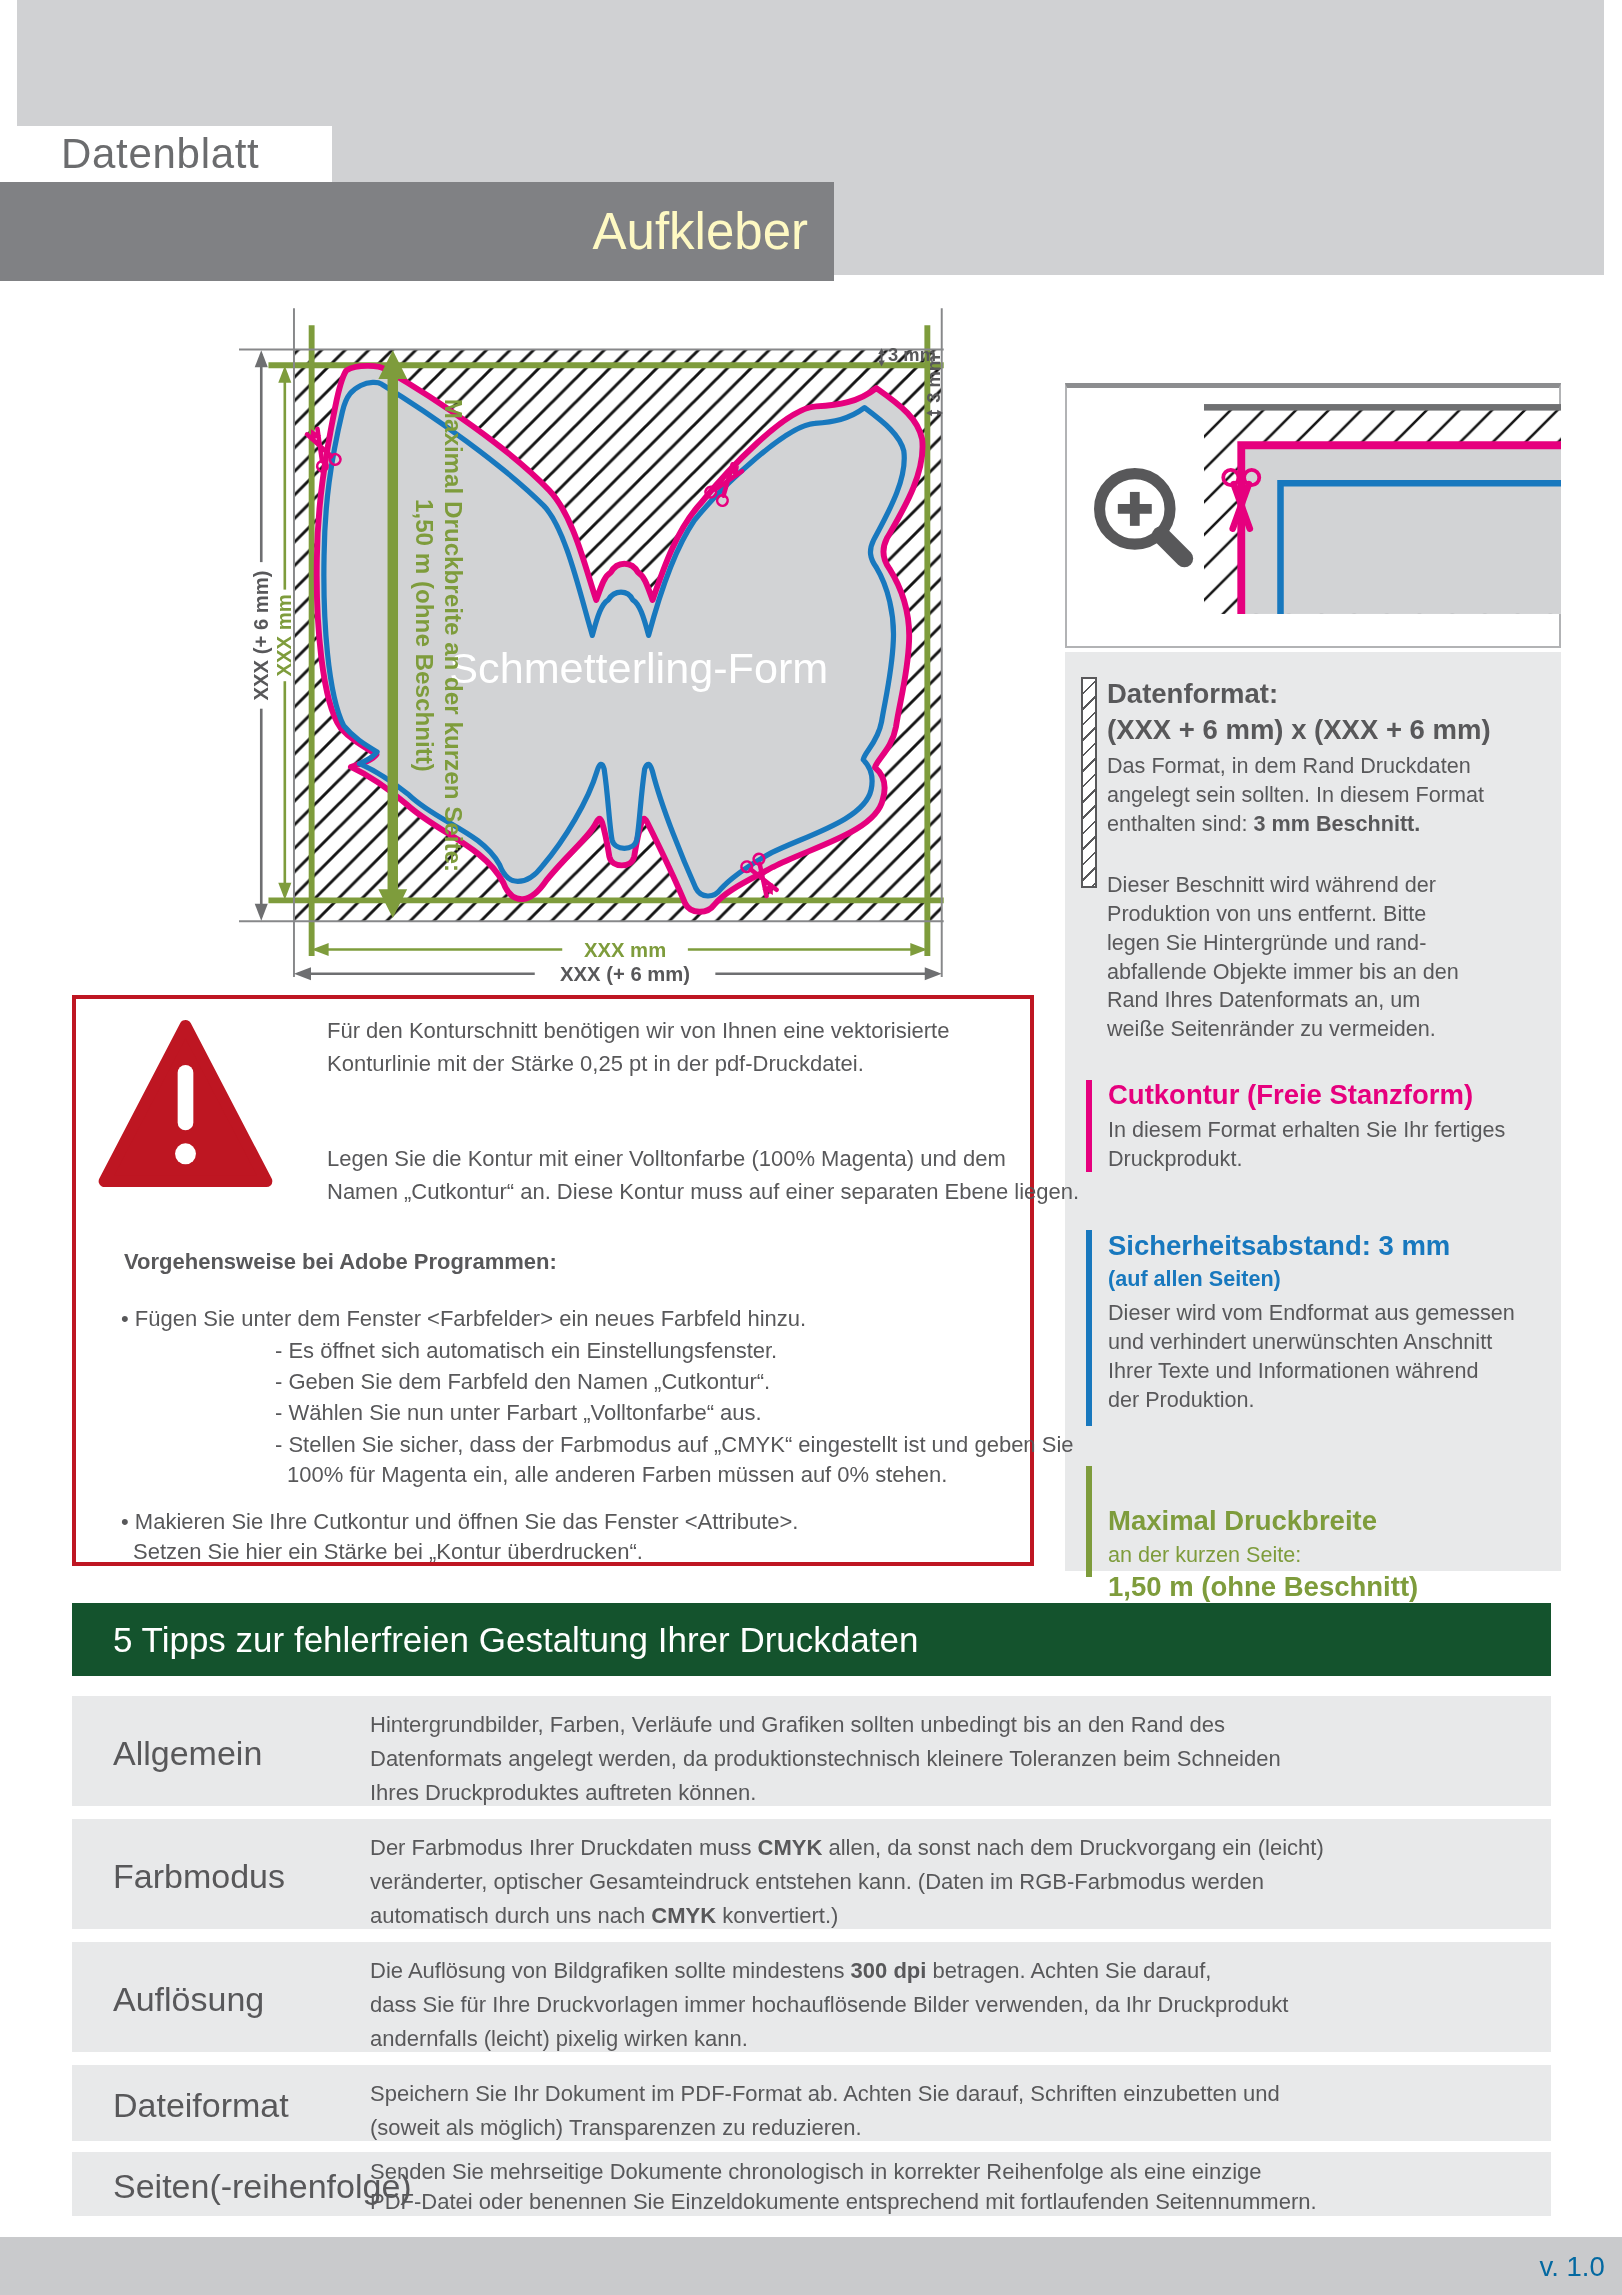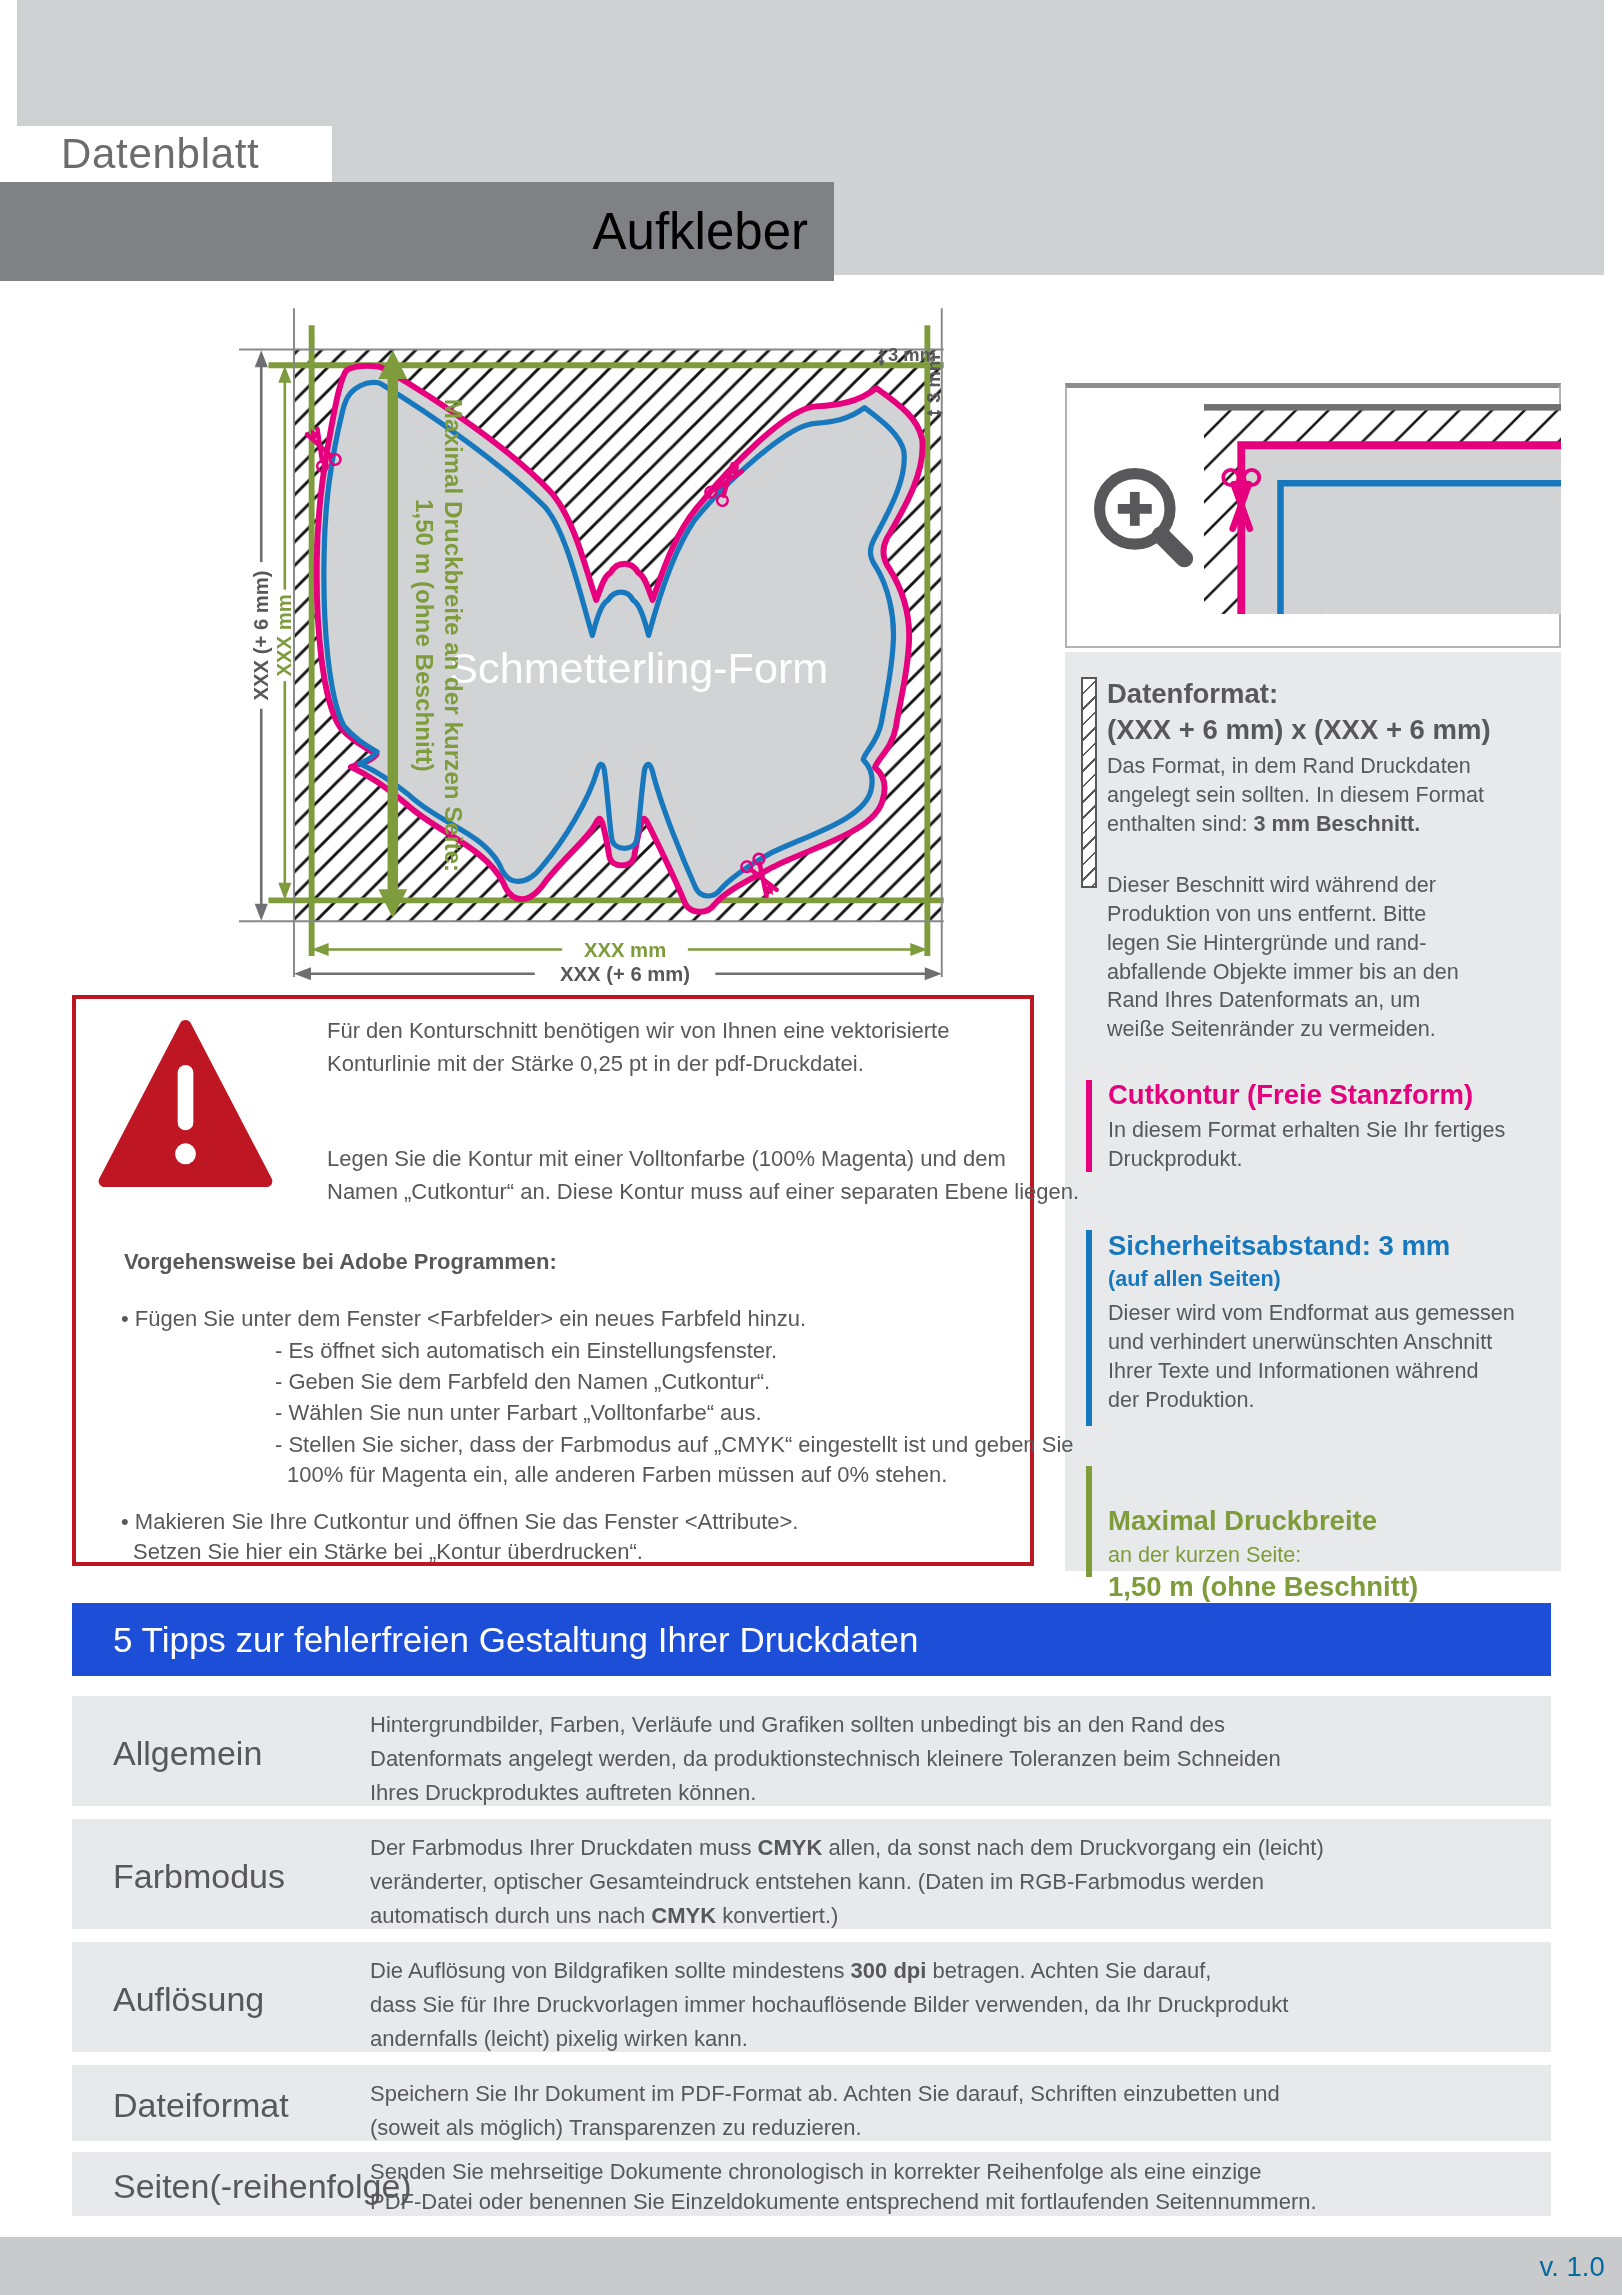--- a/index.html
+++ b/index.html
@@ -11,21 +11,21 @@
     color:#58585a;
     overflow:hidden;
   }
   .abs { position:absolute; }
 
   
   .hdr-block { left:17px; top:0; width:1587px; height:275px; background:#d0d1d3; }
   .hdr-eyebrow-box { left:17px; top:126px; width:315px; height:56px; background:#ffffff; display:flex; align-items:center; }
   .hdr-eyebrow { font-size:42px; color:#6b6c6e; padding-left:44px; letter-spacing:0.7px; }
   .hdr-titlebar { left:0; top:182px; width:834px; height:99px; background:#808184; display:flex; align-items:center; justify-content:flex-end; }
-  .hdr-title { color:#000000; font-size:51px; padding-right:26px; }
+  .hdr-title { color:#fef9c3; font-size:51px; padding-right:26px; }
 
   
   .diagram { left:222px; top:308px; width:759px; height:681px; }
 
   
   .zoom-box { left:1065px; top:383px; width:496px; height:265px; background:#ffffff;
               border:2px solid #b2b3b5; border-top:5.9px solid #8c8d8f; }
   .corner-detail { left:1204px; top:404px; width:357px; height:210px; }
   .magnifier { left:1080px; top:458px; width:137px; height:137px; }
 
@@ -39,21 +39,21 @@
   .vbar { width:5.9px; left:1086px; }
   .vbar-m { background:#e6007e; } .vbar-b { background:#1878be; } .vbar-g { background:#7e9c3c; }
 
   
   .warn-box { left:72px; top:995px; width:962px; height:571px; background:#ffffff; border:4.6px solid #be1622; }
   .warn-line { font-size:22px; white-space:nowrap; }
   .warn-head { font-weight:bold; }
   .tri { left:98px; top:1018px; width:175px; height:175px; }
 
   
-  .tips-bar { left:72px; top:1603px; width:1479px; height:73px; background:#1d4ed8; display:flex; align-items:center; }
+  .tips-bar { left:72px; top:1603px; width:1479px; height:73px; background:#14532d; display:flex; align-items:center; }
   .tips-title { color:#ffffff; font-size:35px; padding-left:41px; }
   .tip-row { left:72px; width:1479px; background:#e8e9ea; }
   .tip-label { left:113px; font-size:34px; color:#58585a; }
   .tip-line { left:370px; font-size:22px; white-space:nowrap; }
   .b { font-weight:bold; }
 
   
   .footer { left:0; top:2237px; width:1623px; height:59px; background:#c9cacc; display:flex; align-items:center; justify-content:flex-end; }
   .footer-version { font-size:27.5px; color:#0369a1; padding-right:18.3px; }
 

